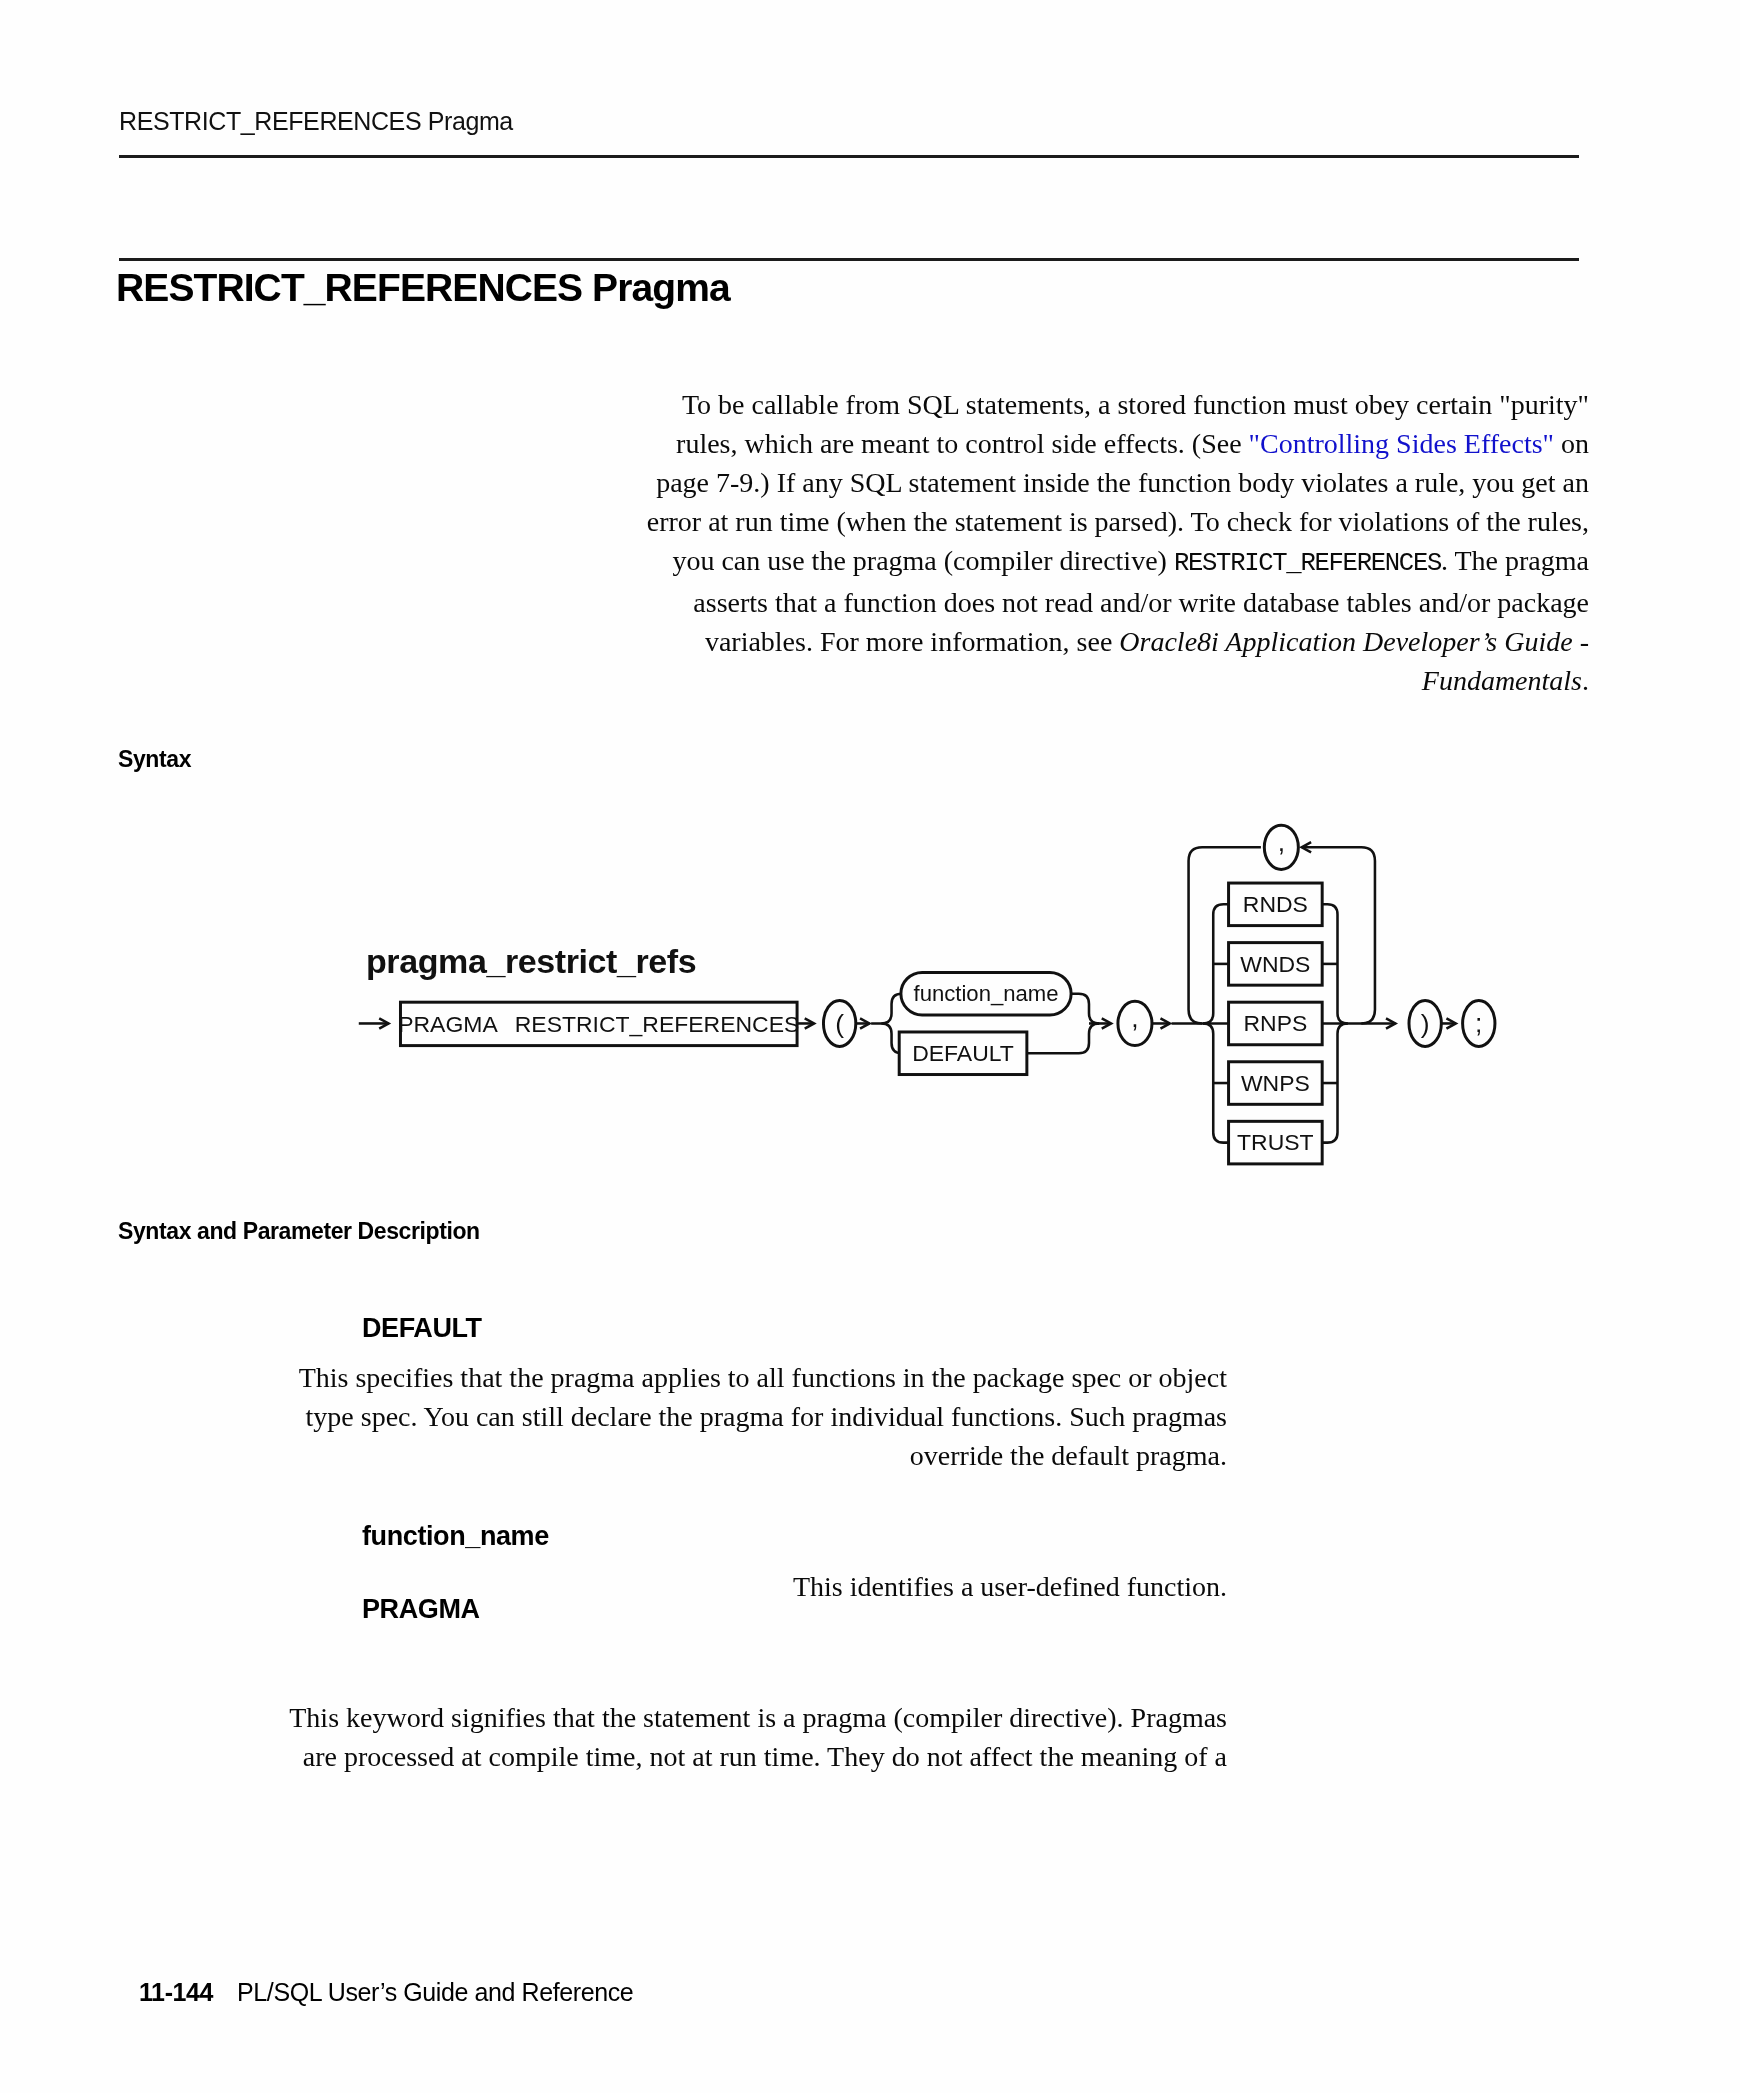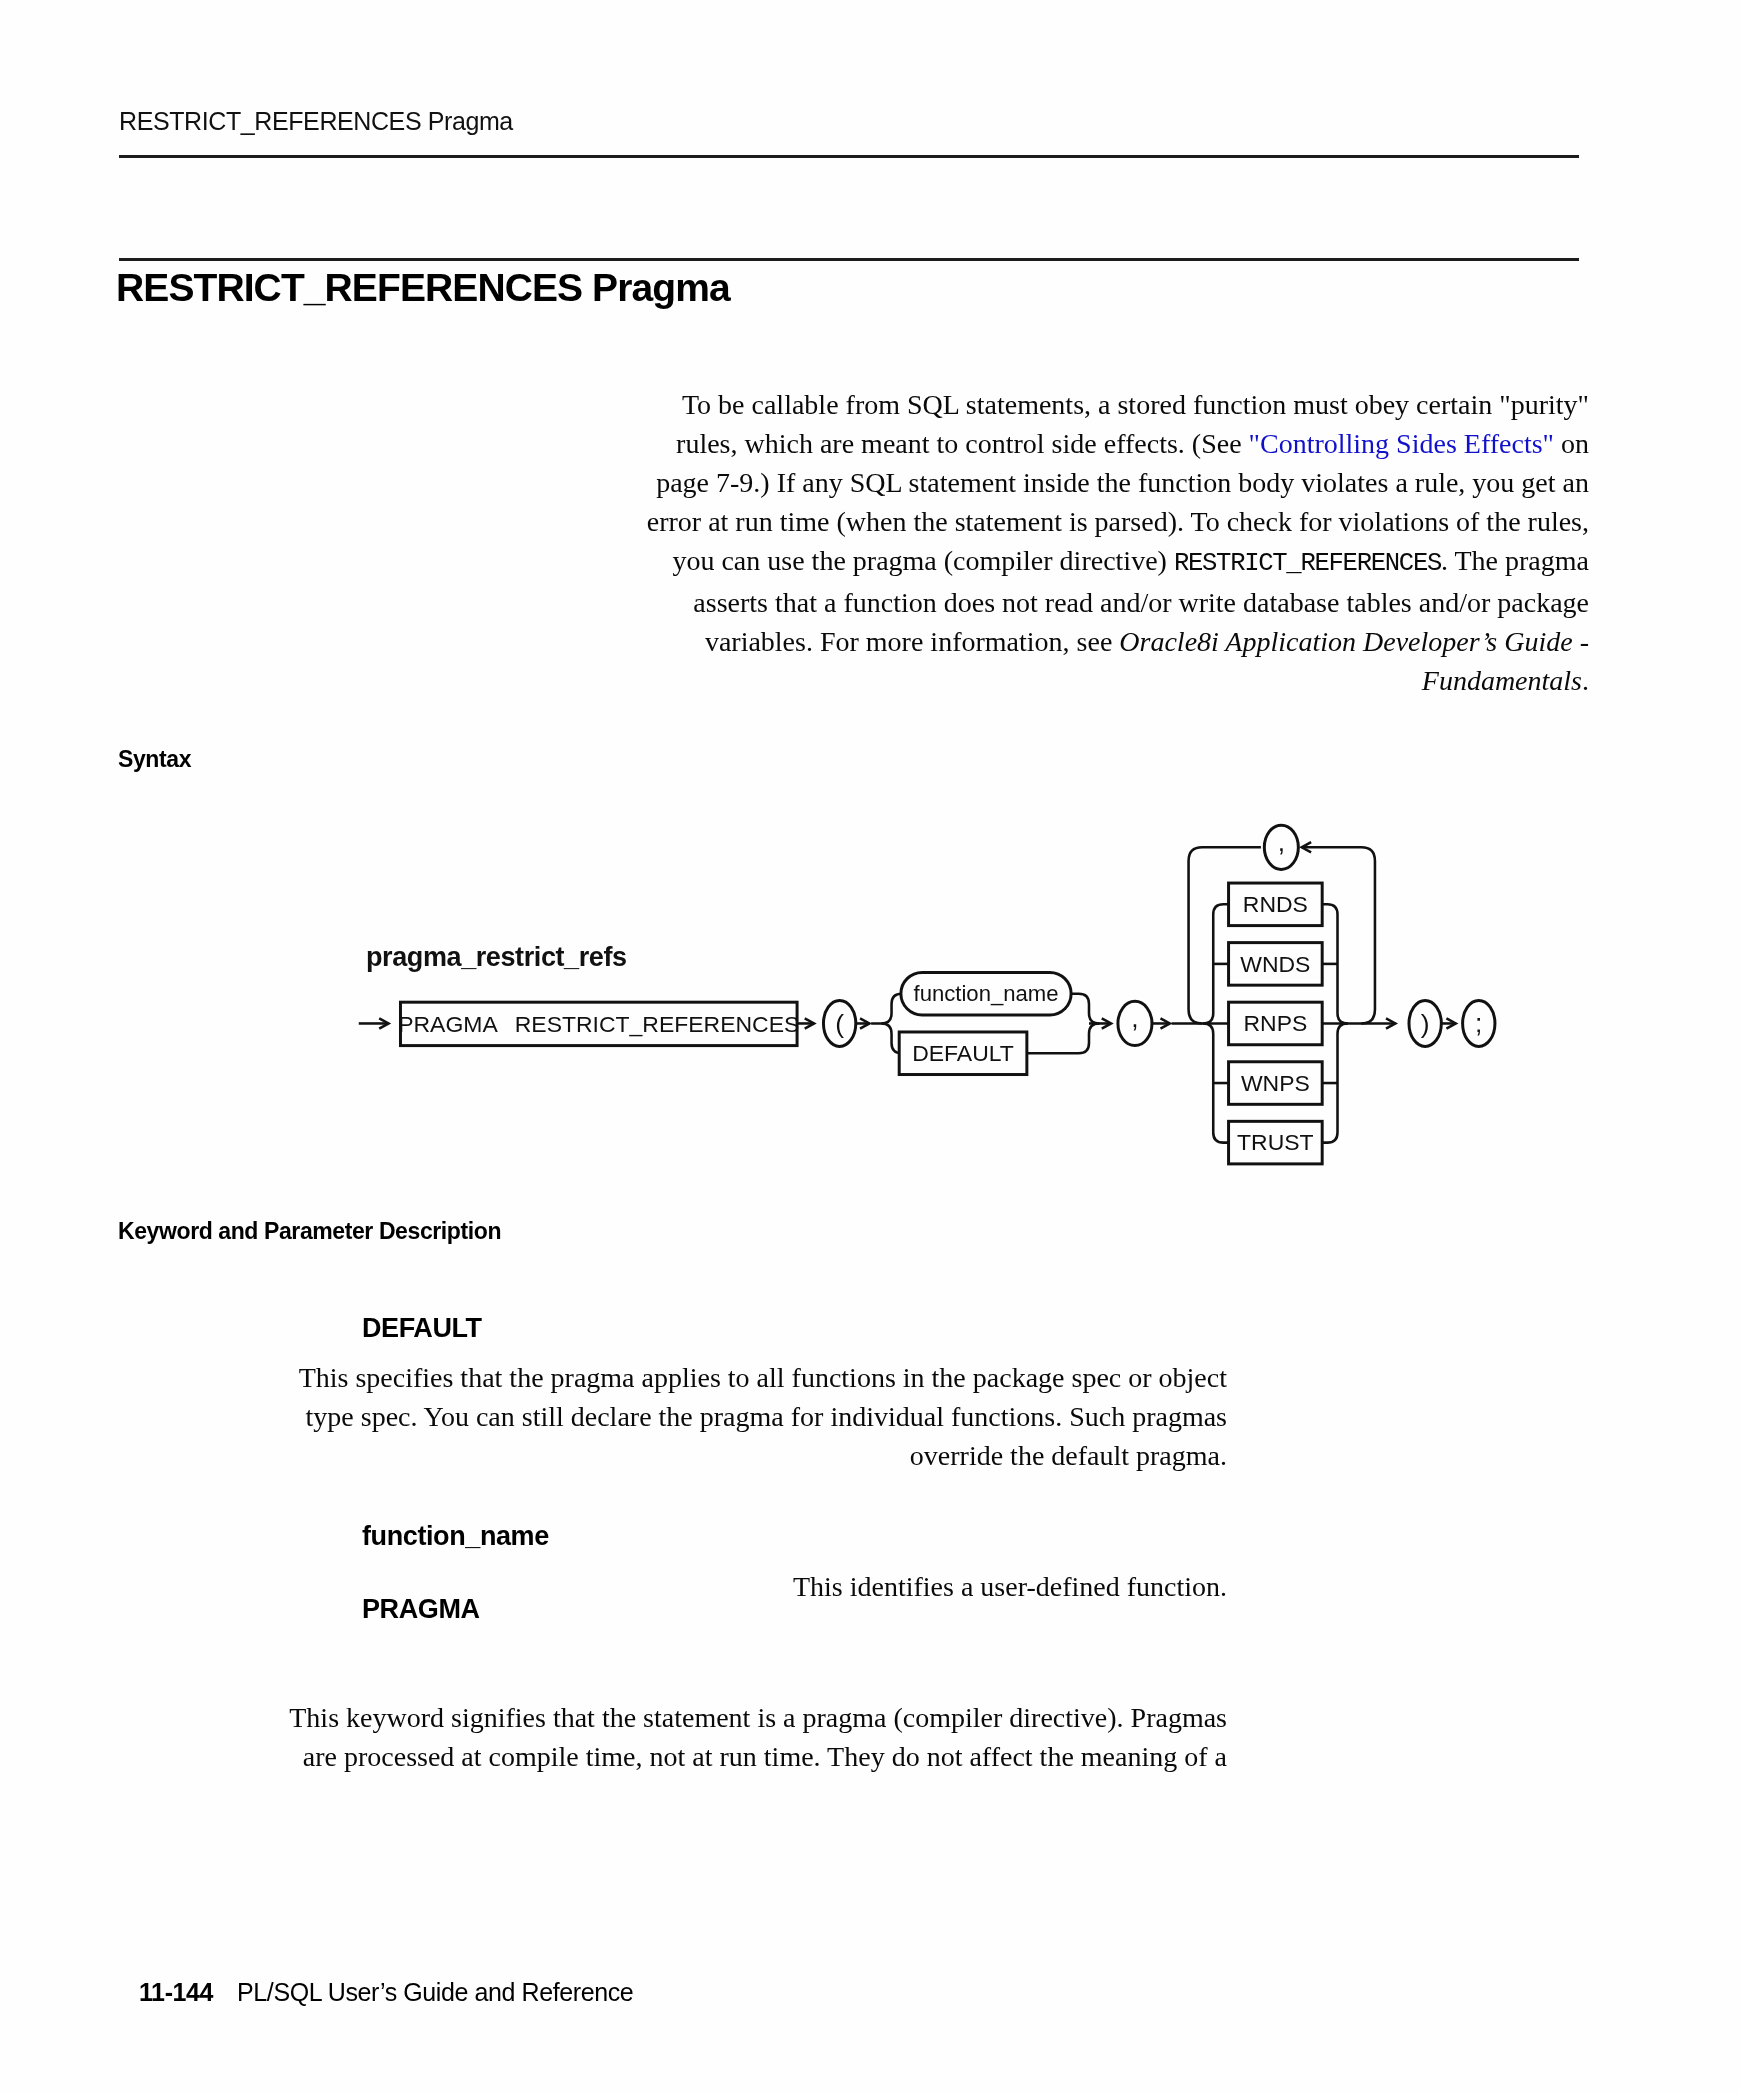--- a/index.html
+++ b/index.html
@@ -59,21 +59,21 @@
     letter-spacing: -0.4px;
     color: #000;
   }
   .syntax-head { top: 746px; }
   .kw-head { top: 1218px; }
   .diagram-label {
     position: absolute;
     left: 366px; top: 942px;
     font-family: "Liberation Sans", sans-serif;
     font-weight: 700;
-    font-size: 27px;
+    font-size: 34px;
     letter-spacing: -0.4px;
     color: #111;
   }
   .syntax-svg {
     position: absolute;
     left: 324px; top: 809px;
     width: 1227px; height: 400px;
   }
   .dg-text {
     font-family: "Liberation Sans", sans-serif;
@@ -242,21 +242,21 @@
       <ellipse cx="1673" cy="1202" rx="19" ry="27" fill="#fefefe" stroke="#111" stroke-width="3.5"></ellipse>
       <text class="dg-punct" x="1673" y="1213">)</text>
     </g>
 
     <g>
       <ellipse cx="1736" cy="1202" rx="19" ry="27" fill="#fefefe" stroke="#111" stroke-width="3.5"></ellipse>
       <text class="dg-punct" x="1736" y="1212">;</text>
     </g>
   </svg>
 
-  <h2 class="side-head kw-head">Keyword and Parameter Description</h2>
+  <h2 class="side-head kw-head">Syntax and Parameter Description</h2>
 
   <h3 class="term-head term-head-1">DEFAULT</h3>
   <p class="body-text term-desc-1"><span class="seg-plain">This specifies that the pragma applies to all functions in the package spec or object</span><br><span class="seg-plain">type spec. You can still declare the pragma for individual functions. Such pragmas</span><br><span class="seg-plain">override the default pragma.</span></p>
 
   <h3 class="term-head term-head-2">function_name</h3>
   <p class="body-text term-desc-2"><span class="seg-plain">This identifies a user-defined function.</span></p>
 
   <h3 class="term-head term-head-3">PRAGMA</h3>
   <p class="body-text term-desc-3"><span class="seg-plain">This keyword signifies that the statement is a pragma (compiler directive). Pragmas</span><br><span class="seg-plain">are processed at compile time, not at run time. They do not affect the meaning of a</span><br></p>
 

